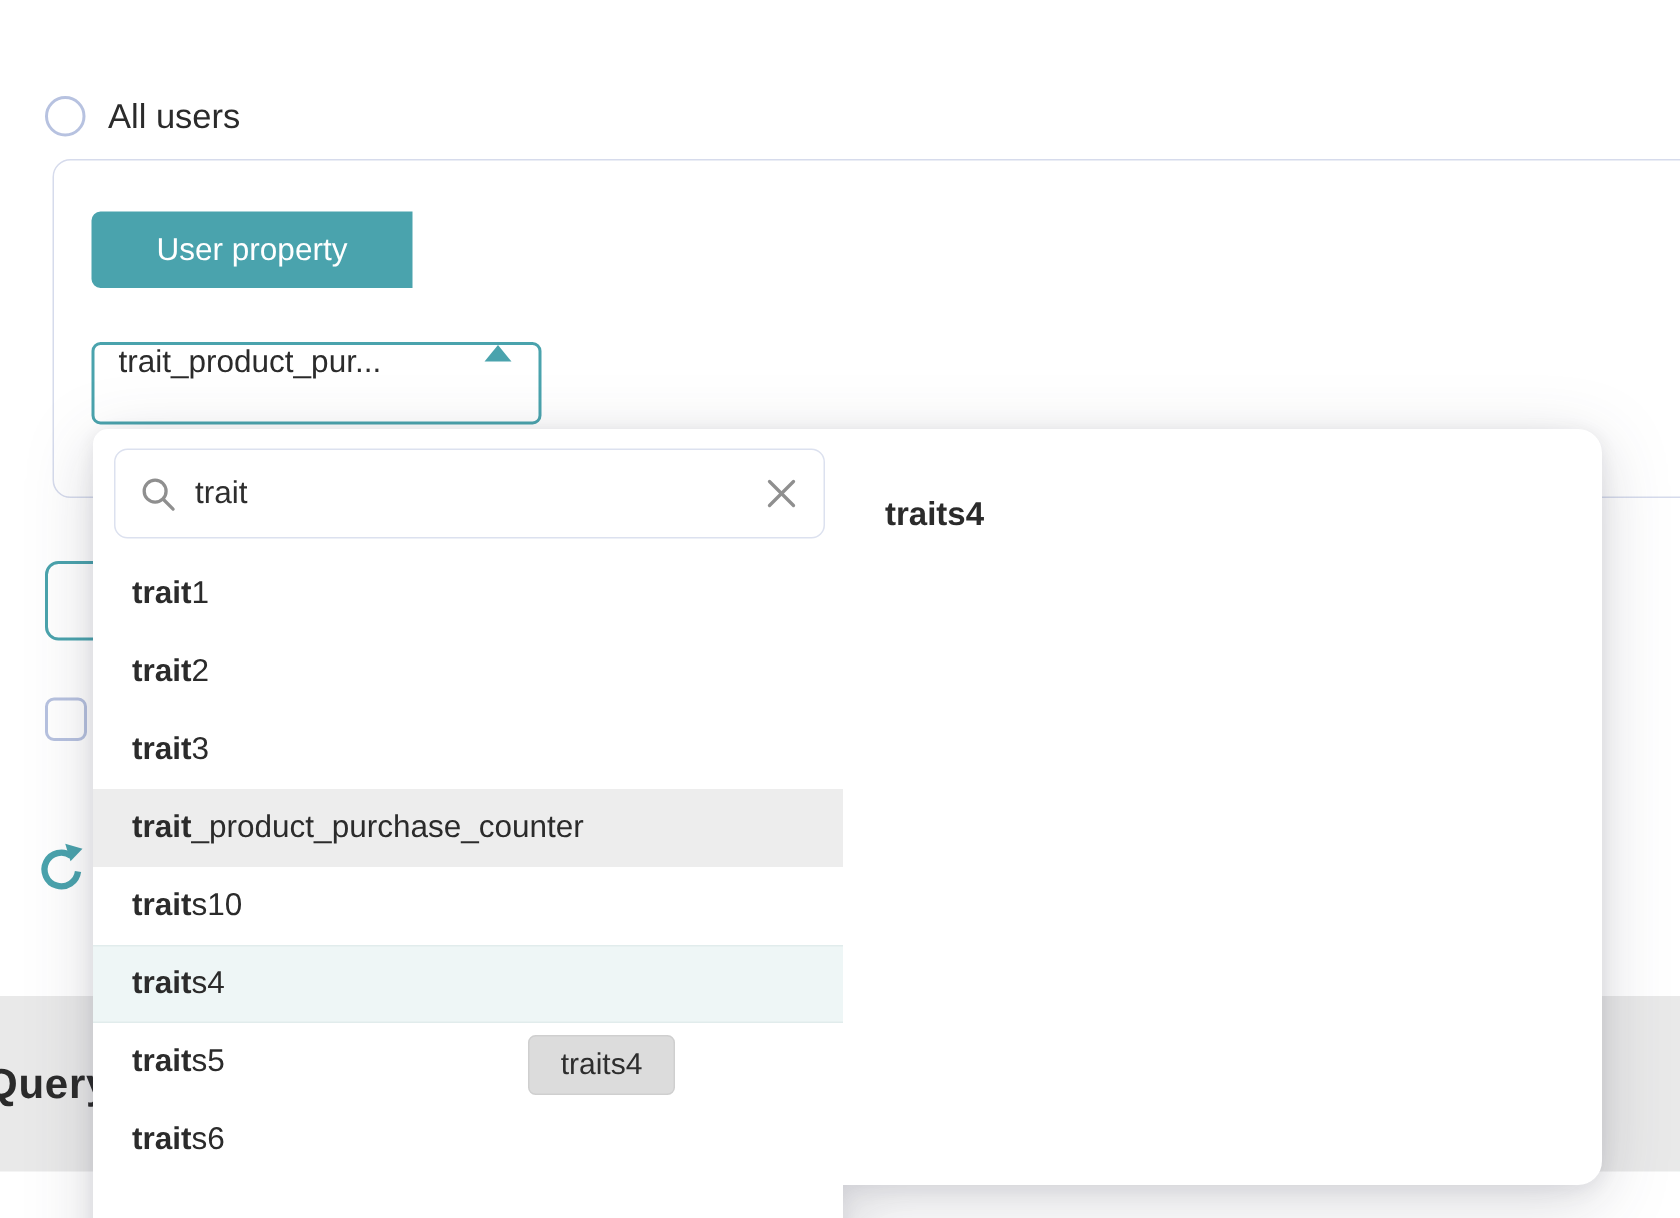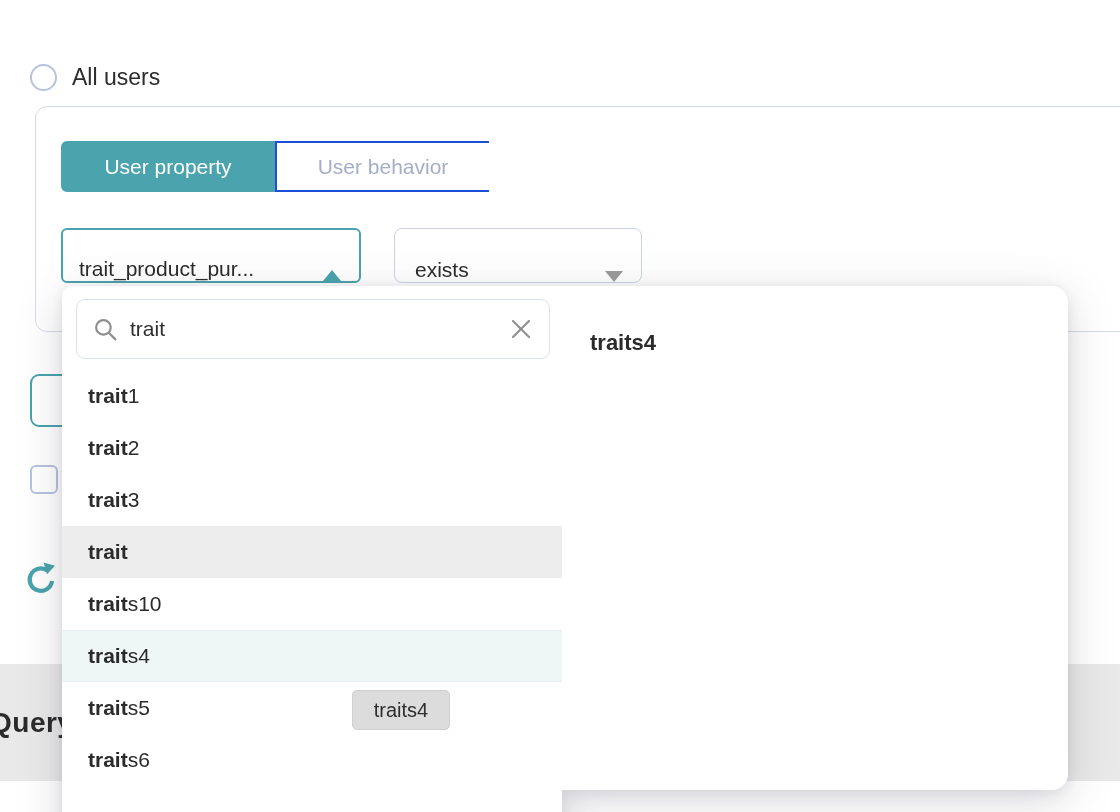--- a/index.html
+++ b/index.html
@@ -35,21 +35,21 @@
   .tab.active {
     background:#4aa3ad; color:#fff; border-color:#4aa3ad;
     border-radius:6px 0 0 6px;
   }
   .tab:nth-child(2) { border-right:none; width:214px; }
   .tab:nth-child(1) { width:214px; }
   .tab:nth-child(3) { width:224px; border-radius:0 6px 6px 0; }
 
   .select-row { position:absolute; left:25px; top:121px; display:flex; }
   .select {
-    height:55px; display:flex; align-items:flex-end; background:#fff;
+    height:55px; display:flex; align-items:flex-start; background:#fff;
     font-size:21px; cursor:pointer; position:relative;
   }
   .select-property {
     width:300px; border:2px solid #4aa3ad; border-radius:6px; padding:0 16px;
   }
   .select-operator {
     width:248px; border:1px solid #ccd3e6; border-radius:8px; padding:0 20px; margin-left:33px;
   }
   .caret-up {
     position:absolute; right:18px; width:0; height:0;
@@ -131,30 +131,25 @@
   <div class="radio-row">
     <div class="radio-opt">
       <span class="radio-circle"></span>
       <span class="radio-label">All users</span>
     </div>
   </div>
 
   <div class="filter-panel">
     <div class="tabs">
       <div class="tab active">User property</div>
-      <div class="tab">User behavior</div>
     </div>
     <div class="select-row">
       <div class="select select-property">
         <span>trait_product_pur...</span>
         <span class="caret-up"></span>
-      </div>
-      <div class="select select-operator">
-        <span>exists</span>
-        <span class="caret-down"></span>
       </div>
     </div>
   </div>
 
   <div class="partial-filter-btn"></div>
   <div class="exclude-checkbox"></div>
   <div class="refresh-wrap">
     <svg width="30" height="38" viewBox="0 0 30 38">
       <path d="M 26 21 A 11.2 11.2 0 1 1 21.5 10.6" fill="none" stroke="#4aa3ad" stroke-width="4.2"></path>
       <polygon points="17.5,2.5 29,5.8 21,14.2" fill="#4aa3ad"></polygon>
@@ -190,20 +185,21 @@
         <div class="row">
             <span class="match">trait</span>
             <span class="rest">2</span>
           </div>
         <div class="row">
             <span class="match">trait</span>
             <span class="rest">3</span>
           </div>
         <div class="row selected">
             <span class="match">trait</span>
+            <span class="rest">_product_purchase_counter</span>
           </div>
         <div class="row">
             <span class="match">trait</span>
             <span class="rest">s10</span>
           </div>
         <div class="row hovered">
             <span class="match">trait</span>
             <span class="rest">s4</span>
           </div>
         <div class="row">

